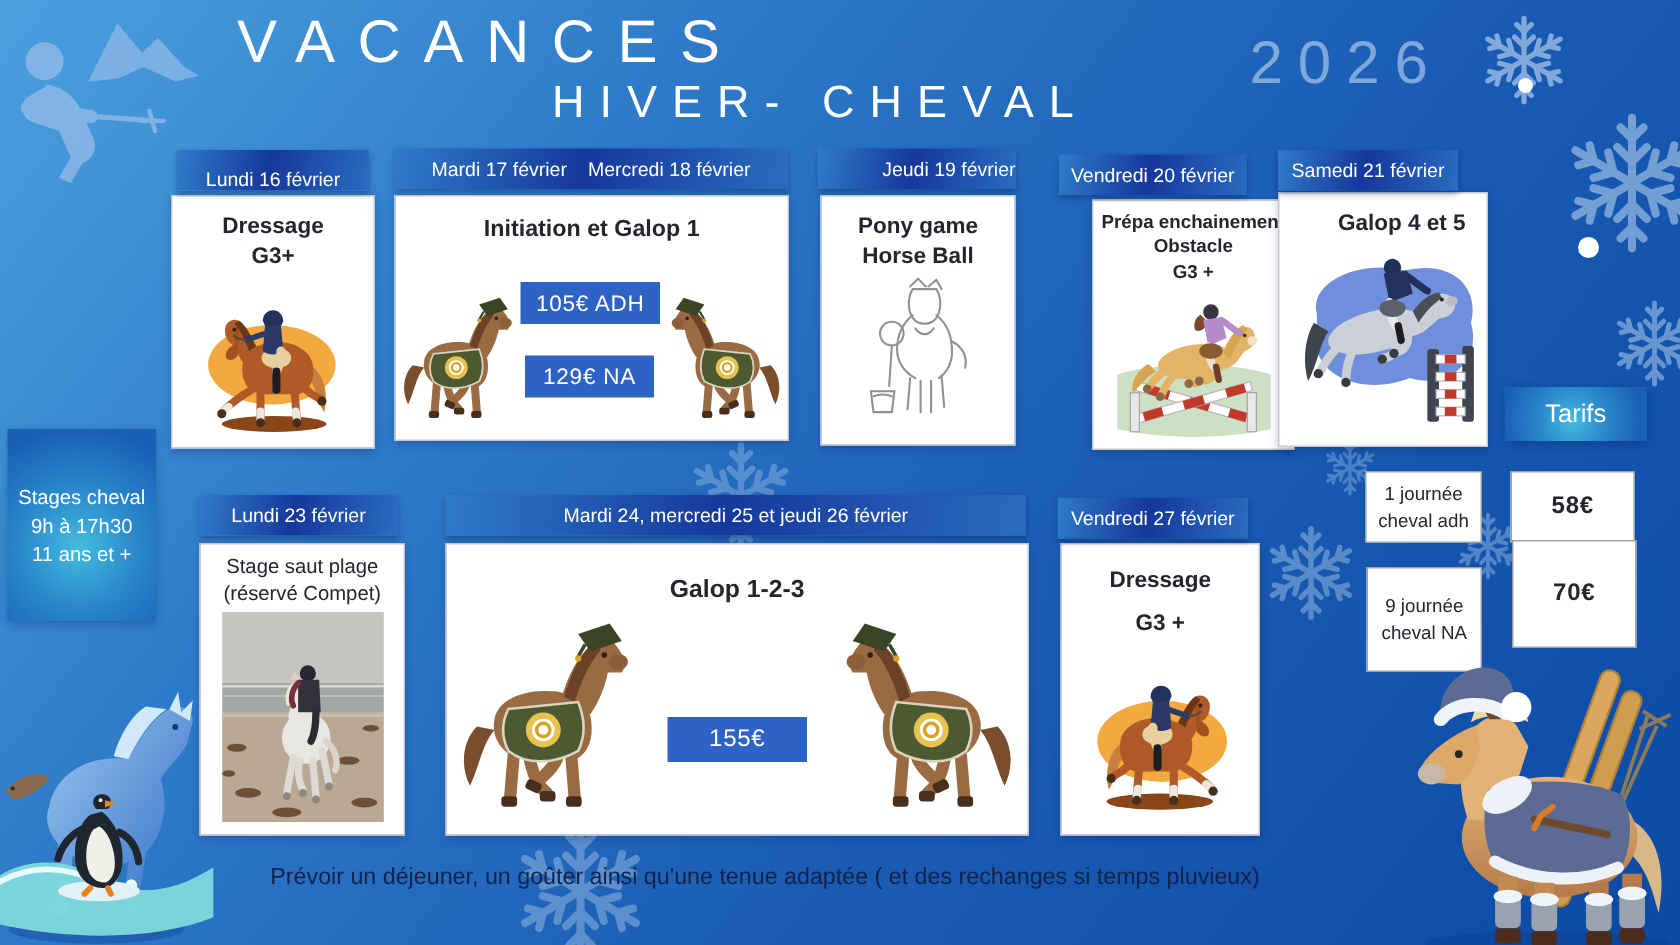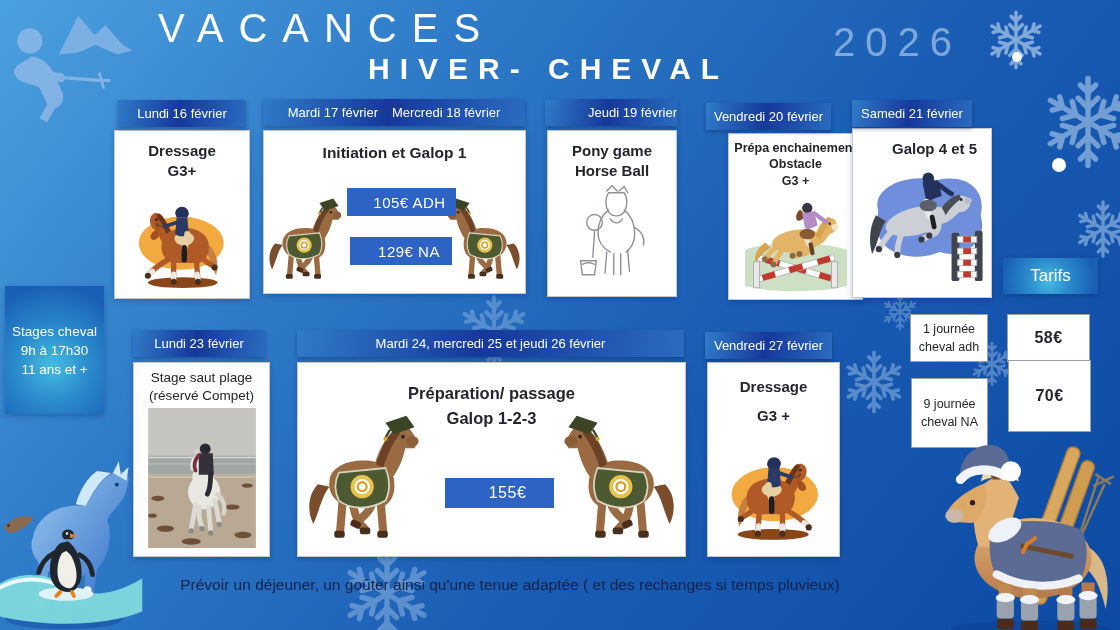--- a/index.html
+++ b/index.html
@@ -3,38 +3,38 @@
 <meta charset="utf-8">
 <style>
   html,body{margin:0;padding:0;}
   body{width:1120px;height:630px;overflow:hidden;font-family:"Liberation Sans",sans-serif;}
   .stage{position:relative;width:1120px;height:630px;overflow:hidden;
          background:linear-gradient(128deg,#4ba0de 0%,#2e7ac8 30%,#1a5cb4 62%,#0c4aa4 100%);}
   .abs{position:absolute;}
 
   
   .title1{left:158px;top:6px;color:#fff;font-size:40px;font-weight:300;letter-spacing:15px;}
-  .title2{left:368px;top:52px;color:#fff;font-size:30px;font-weight:700;letter-spacing:10px;}
+  .title2{left:368px;top:52px;color:#fff;font-size:30px;font-weight:400;letter-spacing:10px;}
   .year{left:833px;top:20px;color:rgba(205,228,248,.55);font-size:40px;font-weight:300;letter-spacing:10px;}
 
   
   .daybar{height:27px;display:flex;align-items:center;justify-content:center;gap:14px;
           color:#fff;font-size:13px;white-space:nowrap;z-index:4;
           background:linear-gradient(100deg,#2f7bc8 0%,#16389b 48%,#2a6cc0 100%);
           box-shadow:0 2px 4px rgba(0,20,70,.35);}
 
   
   .card{background:#fff;border:1px solid #c5c9cf;color:#23262e;text-align:center;z-index:3;
         box-shadow:0 2px 6px rgba(0,25,80,.25);}
   .ct{font-weight:600;font-size:15px;line-height:1.35;}
   .ct-sm{font-weight:600;font-size:12.5px;line-height:1.3;}
 
   
   .badge{background:#2d63c4;color:#fff;display:flex;align-items:center;justify-content:center;
-         font-size:15px;letter-spacing:.5px;padding-left:16px;}
+         font-size:15px;letter-spacing:.5px;}
 
   
   .bluebox{background:radial-gradient(circle at 48% 62%,#46bce0 0%,#2b8ccc 38%,#1a5fb6 85%);
            color:#fff;text-align:center;z-index:3;box-shadow:0 2px 6px rgba(0,25,80,.3);}
 
   
   .pcard{background:#fff;border:1px solid #9aa0a8;color:#23262e;display:flex;align-items:center;
          justify-content:center;text-align:center;z-index:3;}
   .plabel{font-size:12.5px;line-height:1.45;font-weight:500;}
   .pval{font-size:16px;font-weight:700;letter-spacing:.5px;}
@@ -165,21 +165,21 @@
       <path d="M16,70 L60,76" stroke="#8db8e8" stroke-width="9" stroke-linecap="round"></path>
     </g>
     <path d="M62,76 L104,79" stroke="#8db8e8" stroke-width="3.5" stroke-linecap="round"></path>
     <path d="M100,72 L104,86 M96,79 L110,79" stroke="#8db8e8" stroke-width="3" stroke-linecap="round"></path>
   </svg>
 
   <div class="abs title1">VACANCES</div>
   <div class="abs title2">HIVER- CHEVAL</div>
   <div class="abs year">2026</div>
 
-  <div class="abs daybar" style="left:118px;top:100px;width:128px;">
+  <div class="abs daybar" style="left:118px;top:100px;width:128px;align-items:flex-end;">
     <span>Lundi 16 février</span>
   </div>
   <div class="abs daybar" style="left:263px;top:99px;width:262px;">
     <span>Mardi 17 février</span>
     <span>Mercredi 18 février</span>
   </div>
   <div class="abs daybar" style="left:545px;top:99px;width:132px;justify-content:flex-end;">
     <span>Jeudi 19 février</span>
   </div>
   <div class="abs daybar" style="left:706px;top:103px;width:125px;">
@@ -407,21 +407,20 @@
         <circle cx="53" cy="38" r="5" fill="#2a2730"></circle>
         <path d="M47,42 L60,42 L61,62 L47,62 Z" fill="#35313b"></path>
         <path d="M47,44 C43,48 42,54 44,58" stroke="#7a2f3a" stroke-width="3.5" stroke-linecap="round" fill="none"></path>
         <path d="M58,62 C58,70 57,76 55,80" stroke="#2c2a32" stroke-width="4.5" stroke-linecap="round" fill="none"></path>
       </g>
     </svg>
   </div>
 
   <div class="abs card" style="left:297px;top:362px;width:387px;height:193px;">
     <div class="ct" style="margin-top:18px;font-size:16.5px;line-height:1.5;">
-      <div>Préparation/ passage</div>
         <div>Galop 1-2-3</div>
     </div>
     <svg viewBox="0 0 110 120" style="position:absolute;left:6px;bottom:4px;width:128px;height:140px;">
         <use href="#gradhorse"></use>
       </svg>
     <svg viewBox="0 0 110 120" style="position:absolute;right:6px;bottom:4px;width:128px;height:140px;transform:scaleX(-1)">
         <use href="#gradhorse"></use>
       </svg>
     <div class="badge abs" style="left:147px;top:115px;width:93px;height:30px;font-size:16px;">155€</div>
   </div>

